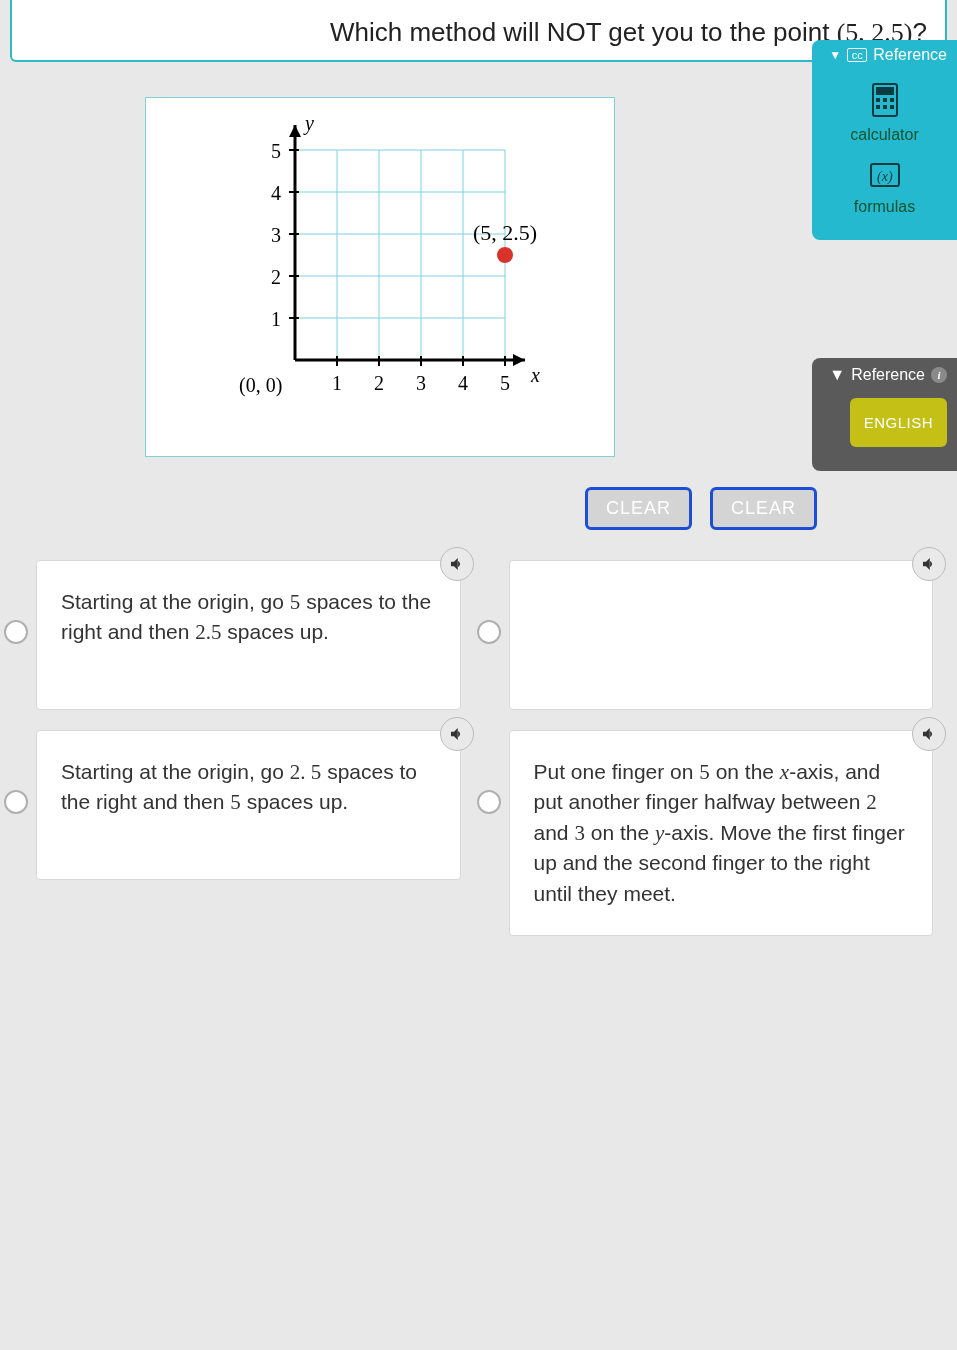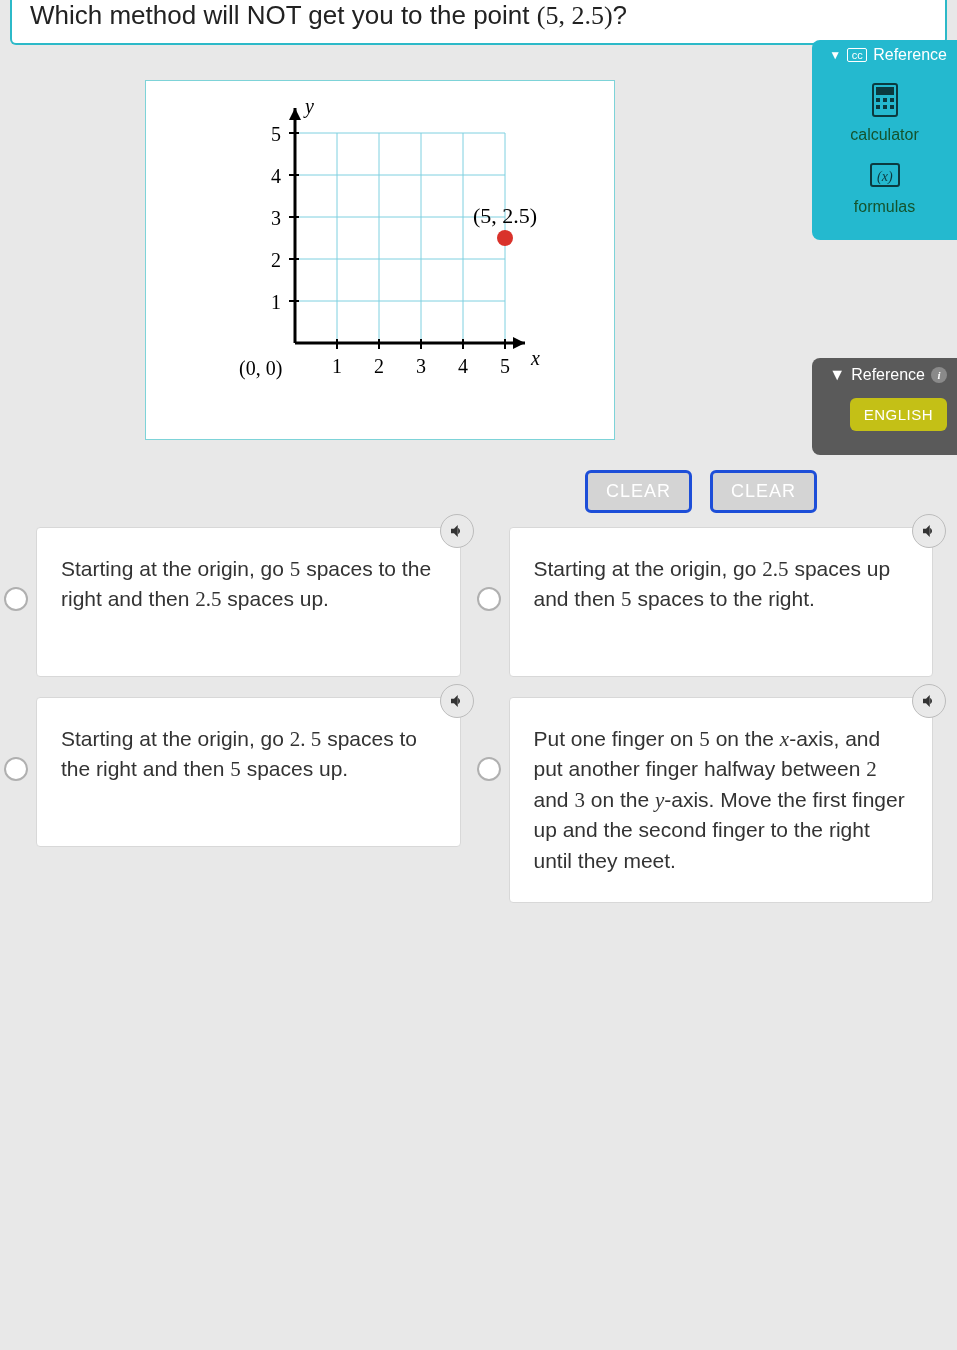--- a/index.html
+++ b/index.html
@@ -9,25 +9,26 @@
     width: 957px;
     height: 1350px;
     overflow: hidden;
     position: relative;
   }
   .question-bar {
     background: #fff;
     border: 2px solid #2cb9c8;
     border-top: none;
     border-radius: 0 0 6px 6px;
-    padding: 0 18px 12px 18px;
+    padding: 17px 18px 12px 18px;
     margin: 0 10px;
     font-size: 26px;
     color: #222;
     position: relative;
+    text-align: right;
   }
   .question-bar .pt { font-family: Georgia, 'Times New Roman', serif; }
   .graph-panel {
     background: #fff;
     width: 470px;
     height: 360px;
     margin: 35px 0 0 145px;
     border: 1px solid #7dd3d8;
     position: relative;
   }
@@ -43,21 +44,21 @@
     color: #fff;
     border: 3px solid #1d4ed8;
     border-radius: 6px;
     padding: 8px 18px;
     font-size: 18px;
     letter-spacing: 1px;
     font-weight: 500;
     cursor: pointer;
   }
   .answers {
-    margin: 14px 0 0 0;
+    margin: 30px 0 0 0;
     display: grid;
     grid-template-columns: 1fr 1fr;
     column-gap: 12px;
     row-gap: 20px;
     padding: 0 24px 0 0;
   }
   .answer {
     display: flex;
     align-items: flex-start;
     position: relative;
@@ -143,21 +144,21 @@
     justify-content: flex-end;
     gap: 6px;
     font-size: 16px;
     padding-bottom: 10px;
   }
   .lang-btn {
     background: #c4c016;
     color: #fff;
     border: none;
     border-radius: 6px;
-    padding: 8px 14px;
+    padding: 16px 14px;
     font-size: 15px;
     letter-spacing: 0.5px;
     display: block;
     margin: 4px 0 0 auto;
     cursor: pointer;
   }
   .info-circle {
     display: inline-flex;
     width: 16px; height: 16px;
     border-radius: 50%;
@@ -262,23 +263,20 @@
   </div>
 
   <div class="answer">
     <div class="radio"></div>
     <div class="card">
       <div class="audio-btn">
         <svg viewBox="0 0 24 24">
             <path fill="#333" d="M4 9v6h4l5 5V4L8 9H4zm12 3c0-1.8-1-3.3-2.5-4v8c1.5-.7 2.5-2.2 2.5-4z"></path>
           </svg>
       </div>
-      <span>
-        <span>Starting at the origin, go </span><span class="mn">2.5</span><span> spaces up and then </span><span class="mn">5</span><span> spaces to the right.</span>
-      </span>
     </div>
   </div>
 
   <div class="answer">
     <div class="radio"></div>
     <div class="card">
       <div class="audio-btn">
         <svg viewBox="0 0 24 24">
             <path fill="#333" d="M4 9v6h4l5 5V4L8 9H4zm12 3c0-1.8-1-3.3-2.5-4v8c1.5-.7 2.5-2.2 2.5-4z"></path>
           </svg>

